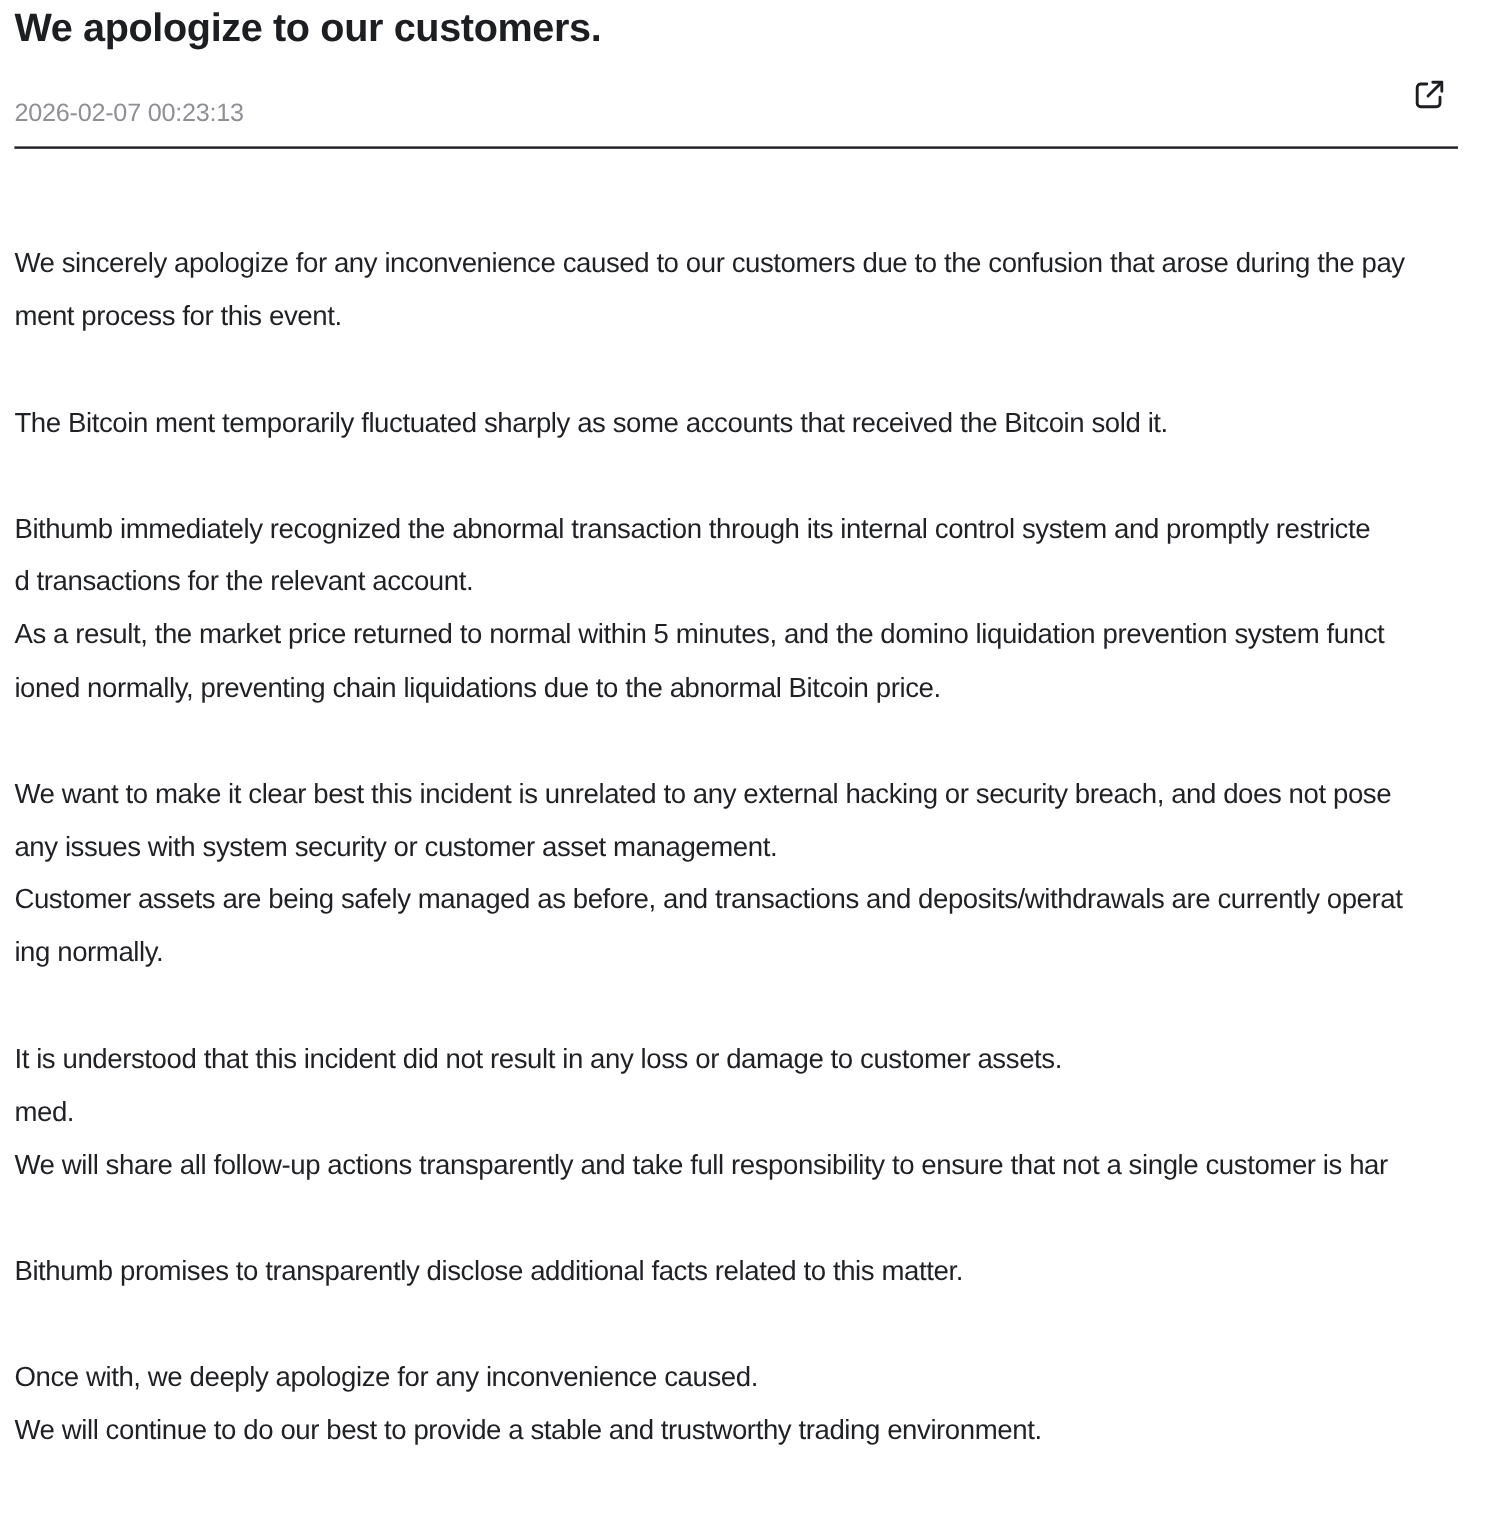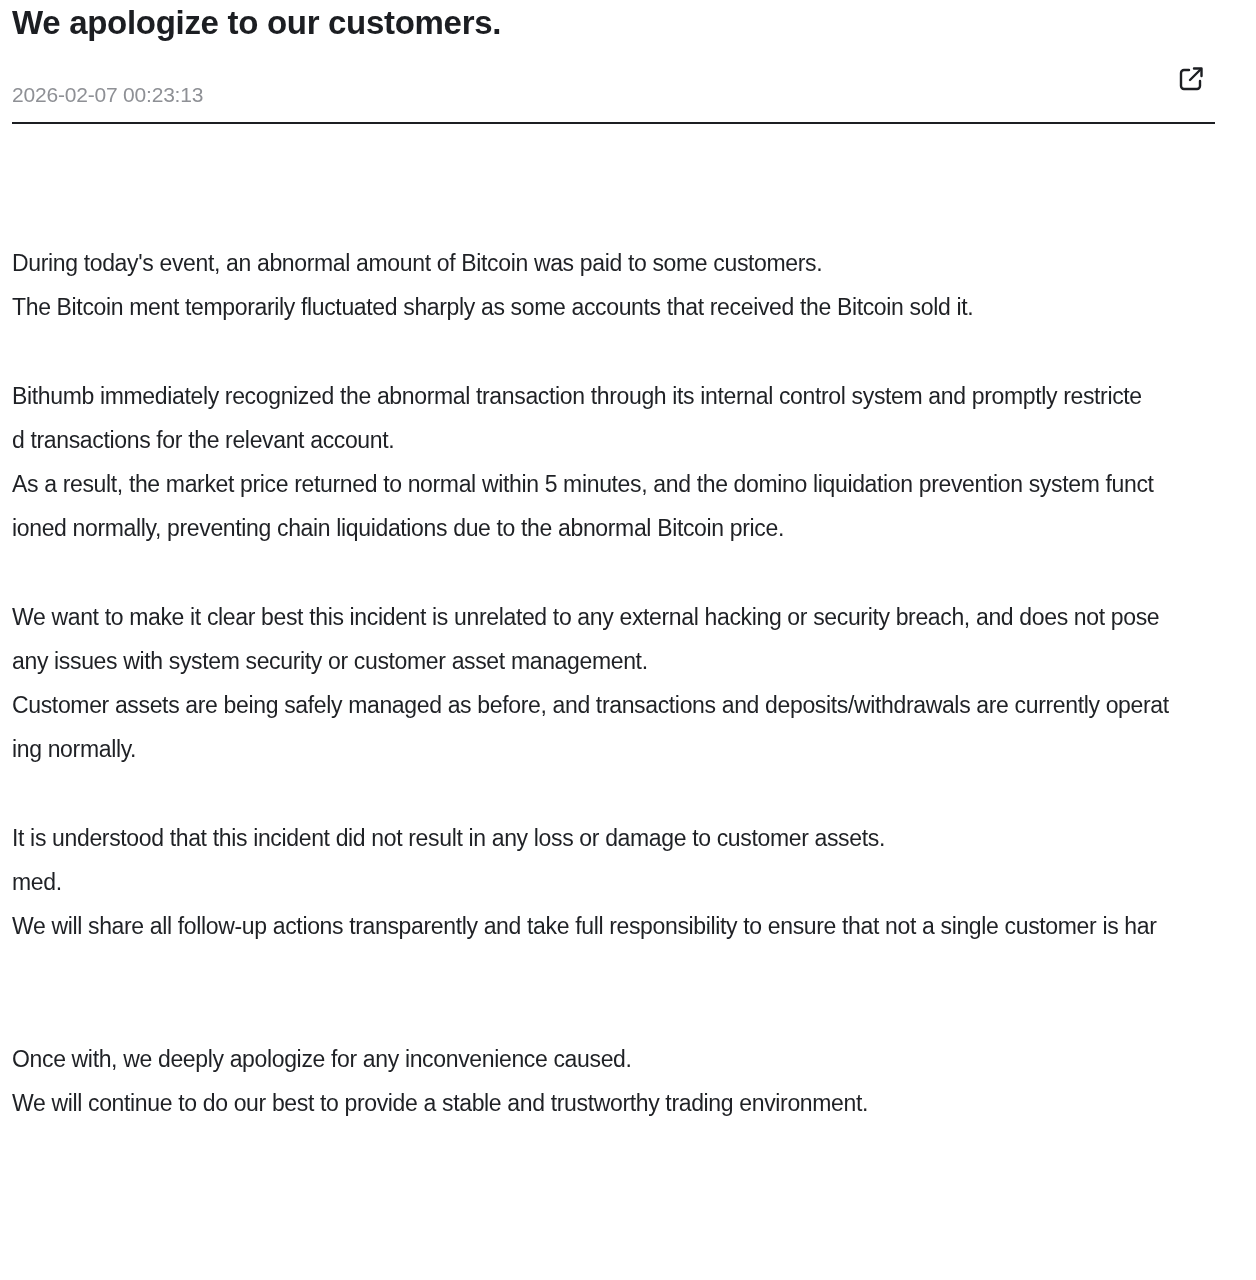--- a/index.html
+++ b/index.html
@@ -44,23 +44,26 @@
   <div class="share">
     <svg width="30" height="30" viewBox="0 0 30 30" fill="none" stroke="#1c1e22" stroke-width="2.4" stroke-linecap="round" stroke-linejoin="round">
       <path d="M13 6 H8 a3 3 0 0 0 -3 3 V22 a3 3 0 0 0 3 3 H21 a3 3 0 0 0 3 -3 V17"></path>
       <path d="M14 16 L25 5"></path>
       <path d="M18 4.5 H25.5 V12"></path>
     </svg>
   </div>
   <div class="divider"></div>
 
   <div class="body" id="article-body">
+      <div class="paragraph">
+        <div class="line">We sincerely apologize for any inconvenience caused to our customers due to the confusion that arose during the pay</div>
+        <div class="line">ment process for this event.</div>
+      </div>
       <div class="gap"></div>
       <div class="paragraph">
-        <div class="line">During today's event, an abnormal amount of Bitcoin was paid to some customers.</div>
         <div class="line">The Bitcoin ment temporarily fluctuated sharply as some accounts that received the Bitcoin sold it.</div>
       </div>
       <div class="gap"></div>
       <div class="paragraph">
         <div class="line">Bithumb immediately recognized the abnormal transaction through its internal control system and promptly restricte</div>
         <div class="line">d transactions for the relevant account.</div>
         <div class="line">As a result, the market price returned to normal within 5 minutes, and the domino liquidation prevention system funct</div>
         <div class="line">ioned normally, preventing chain liquidations due to the abnormal Bitcoin price.</div>
       </div>
       <div class="gap"></div>
@@ -70,19 +73,22 @@
         <div class="line">Customer assets are being safely managed as before, and transactions and deposits/withdrawals are currently operat</div>
         <div class="line">ing normally.</div>
       </div>
       <div class="gap"></div>
       <div class="paragraph">
         <div class="line">It is understood that this incident did not result in any loss or damage to customer assets.</div>
         <div class="line">med.</div>
         <div class="line">We will share all follow-up actions transparently and take full responsibility to ensure that not a single customer is har</div>
       </div>
       <div class="gap"></div>
+      <div class="paragraph">
+        <div class="line">Bithumb promises to transparently disclose additional facts related to this matter.</div>
+      </div>
       <div class="gap"></div>
       <div class="paragraph">
         <div class="line">Once with, we deeply apologize for any inconvenience caused.</div>
         <div class="line">We will continue to do our best to provide a stable and trustworthy trading environment.</div>
       </div>
     </div>
 </div>
 
 </body></html>

